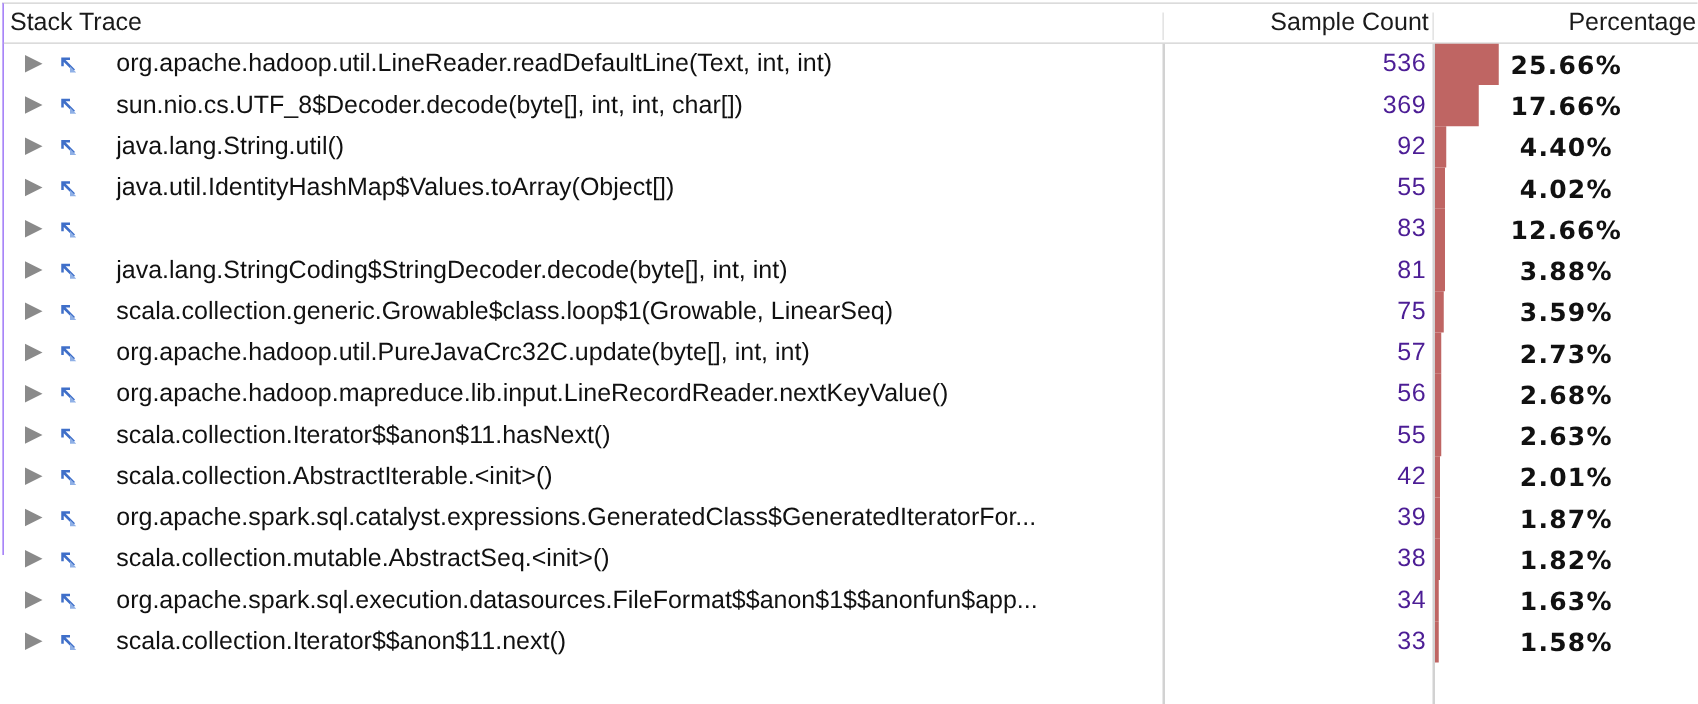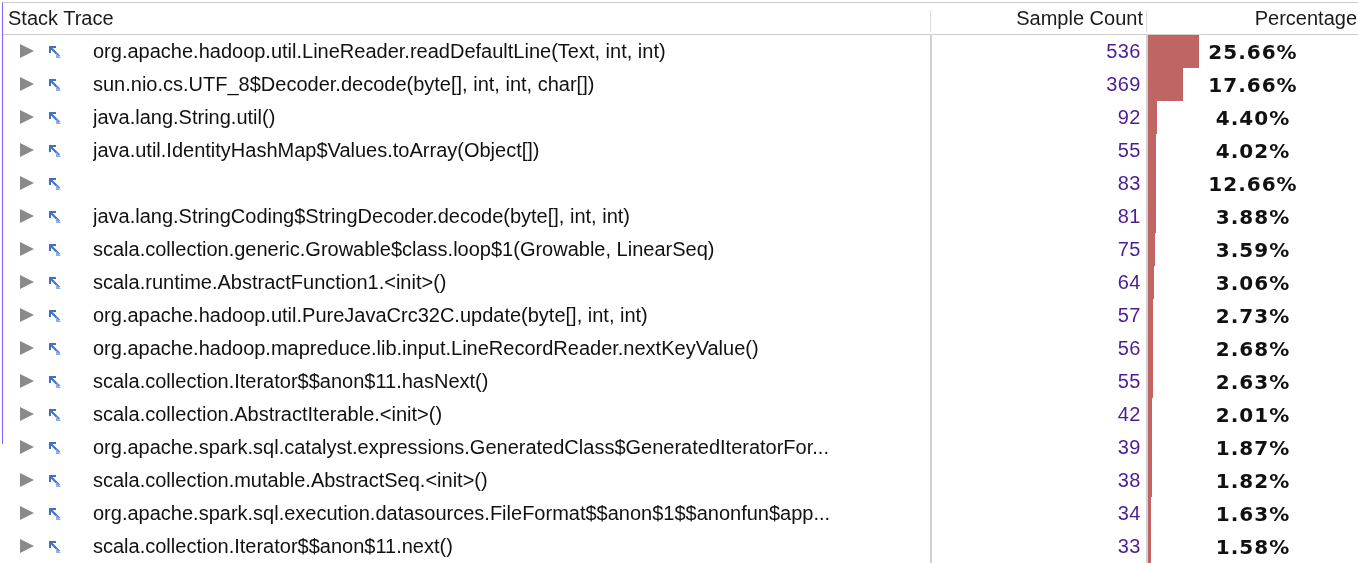--- a/index.html
+++ b/index.html
@@ -232,31 +232,20 @@
     <svg class="method-icon" viewBox="0 0 16 16">
       <path d="M2 2 L9 2 L9 4 L5.5 4 L13 11.5 L11.5 13 L4 5.5 L4 9 L2 9 Z" fill="#3f6fc9"></path>
       <path d="M9 9 L14 14 L9 14 Z" fill="#8fb0e6"></path>
     </svg>
     <div class="method">scala.collection.generic.Growable$class.loop$1(Growable, LinearSeq)</div>
     <div class="count">75</div>
     <div class="bar" style="width: 7px; background: rgb(191, 101, 99);"></div>
     <div class="pct">3.59%</div>
   </div>
 
-  <div class="row">
-    <div class="expander"></div>
-    <svg class="method-icon" viewBox="0 0 16 16">
-      <path d="M2 2 L9 2 L9 4 L5.5 4 L13 11.5 L11.5 13 L4 5.5 L4 9 L2 9 Z" fill="#3f6fc9"></path>
-      <path d="M9 9 L14 14 L9 14 Z" fill="#8fb0e6"></path>
-    </svg>
-    <div class="method">scala.runtime.AbstractFunction1.&lt;init&gt;()</div>
-    <div class="count">64</div>
-    <div class="bar" style="width: 6px; background: rgb(191, 101, 99);"></div>
-    <div class="pct">3.06%</div>
-  </div>
 
   <div class="row">
     <div class="expander"></div>
     <svg class="method-icon" viewBox="0 0 16 16">
       <path d="M2 2 L9 2 L9 4 L5.5 4 L13 11.5 L11.5 13 L4 5.5 L4 9 L2 9 Z" fill="#3f6fc9"></path>
       <path d="M9 9 L14 14 L9 14 Z" fill="#8fb0e6"></path>
     </svg>
     <div class="method">org.apache.hadoop.util.PureJavaCrc32C.update(byte[], int, int)</div>
     <div class="count">57</div>
     <div class="bar" style="width: 5px; background: rgb(191, 101, 99);"></div>

